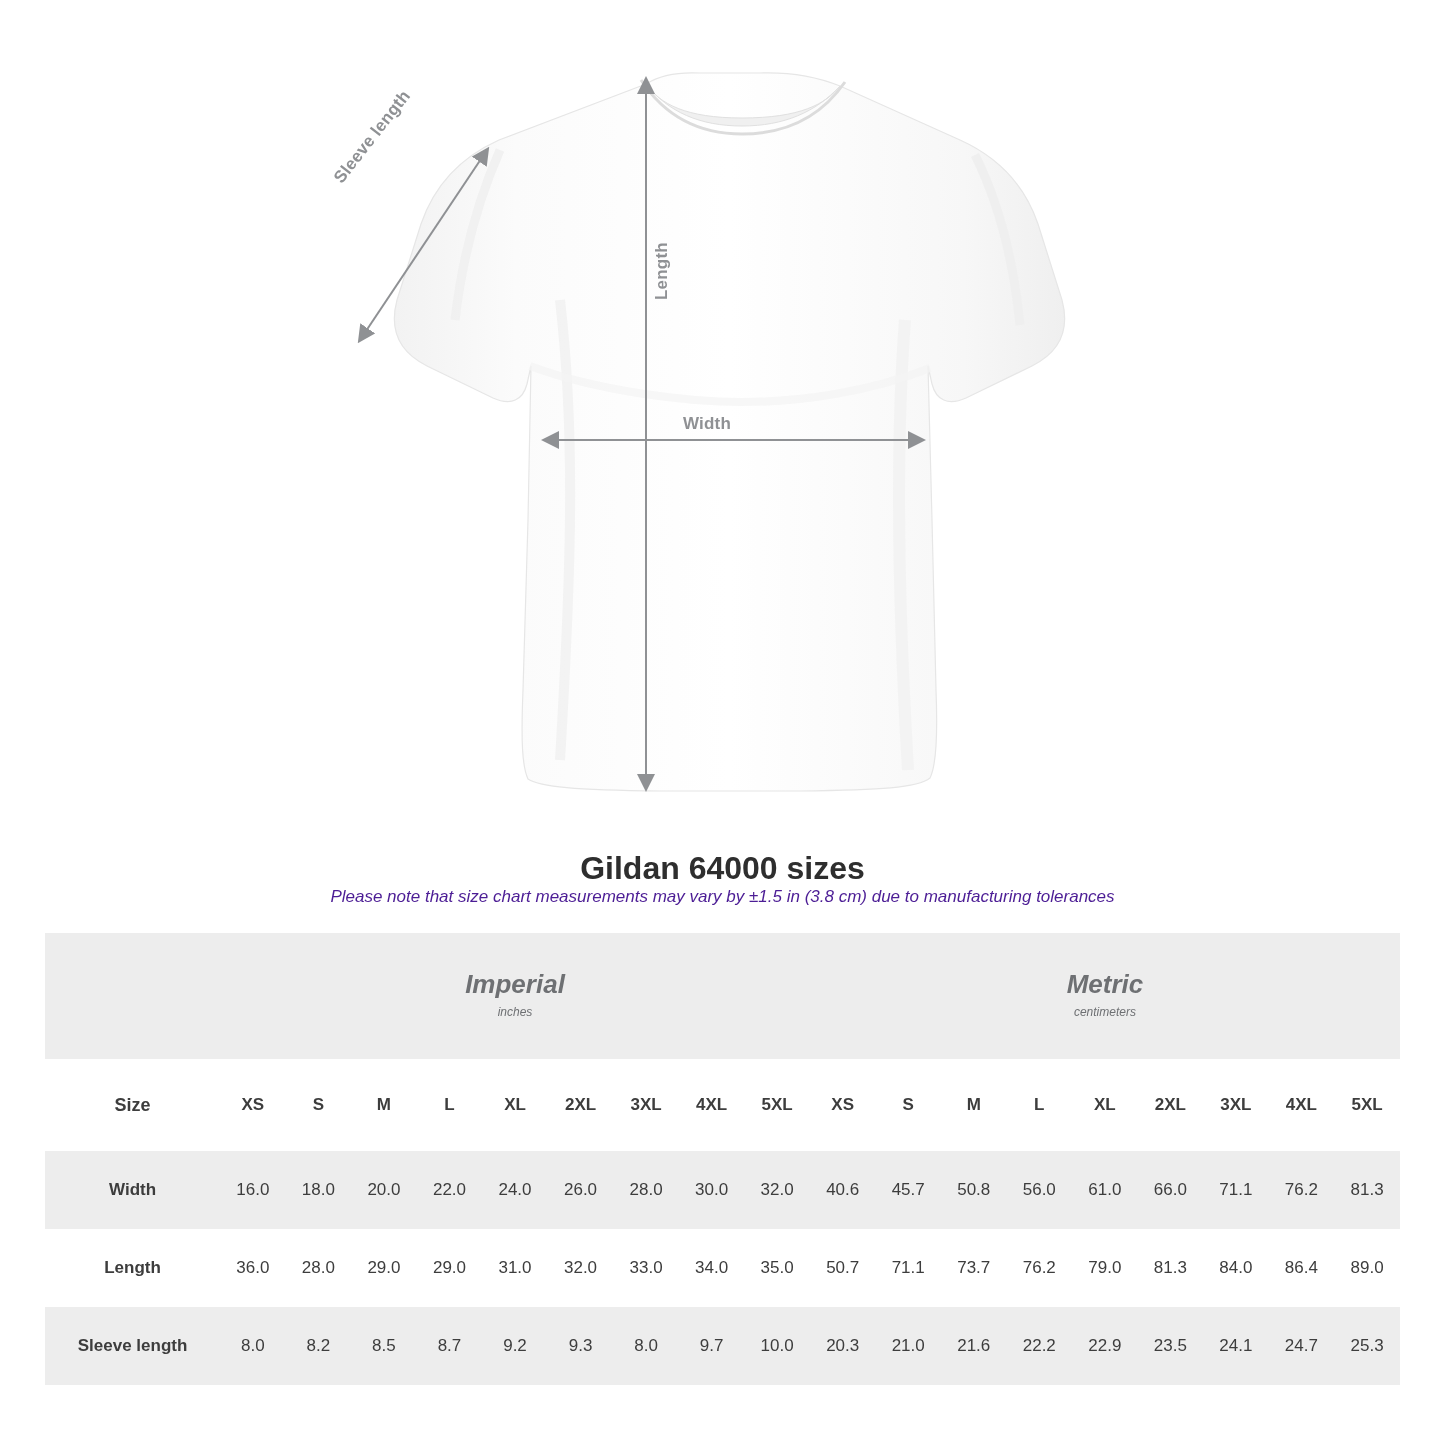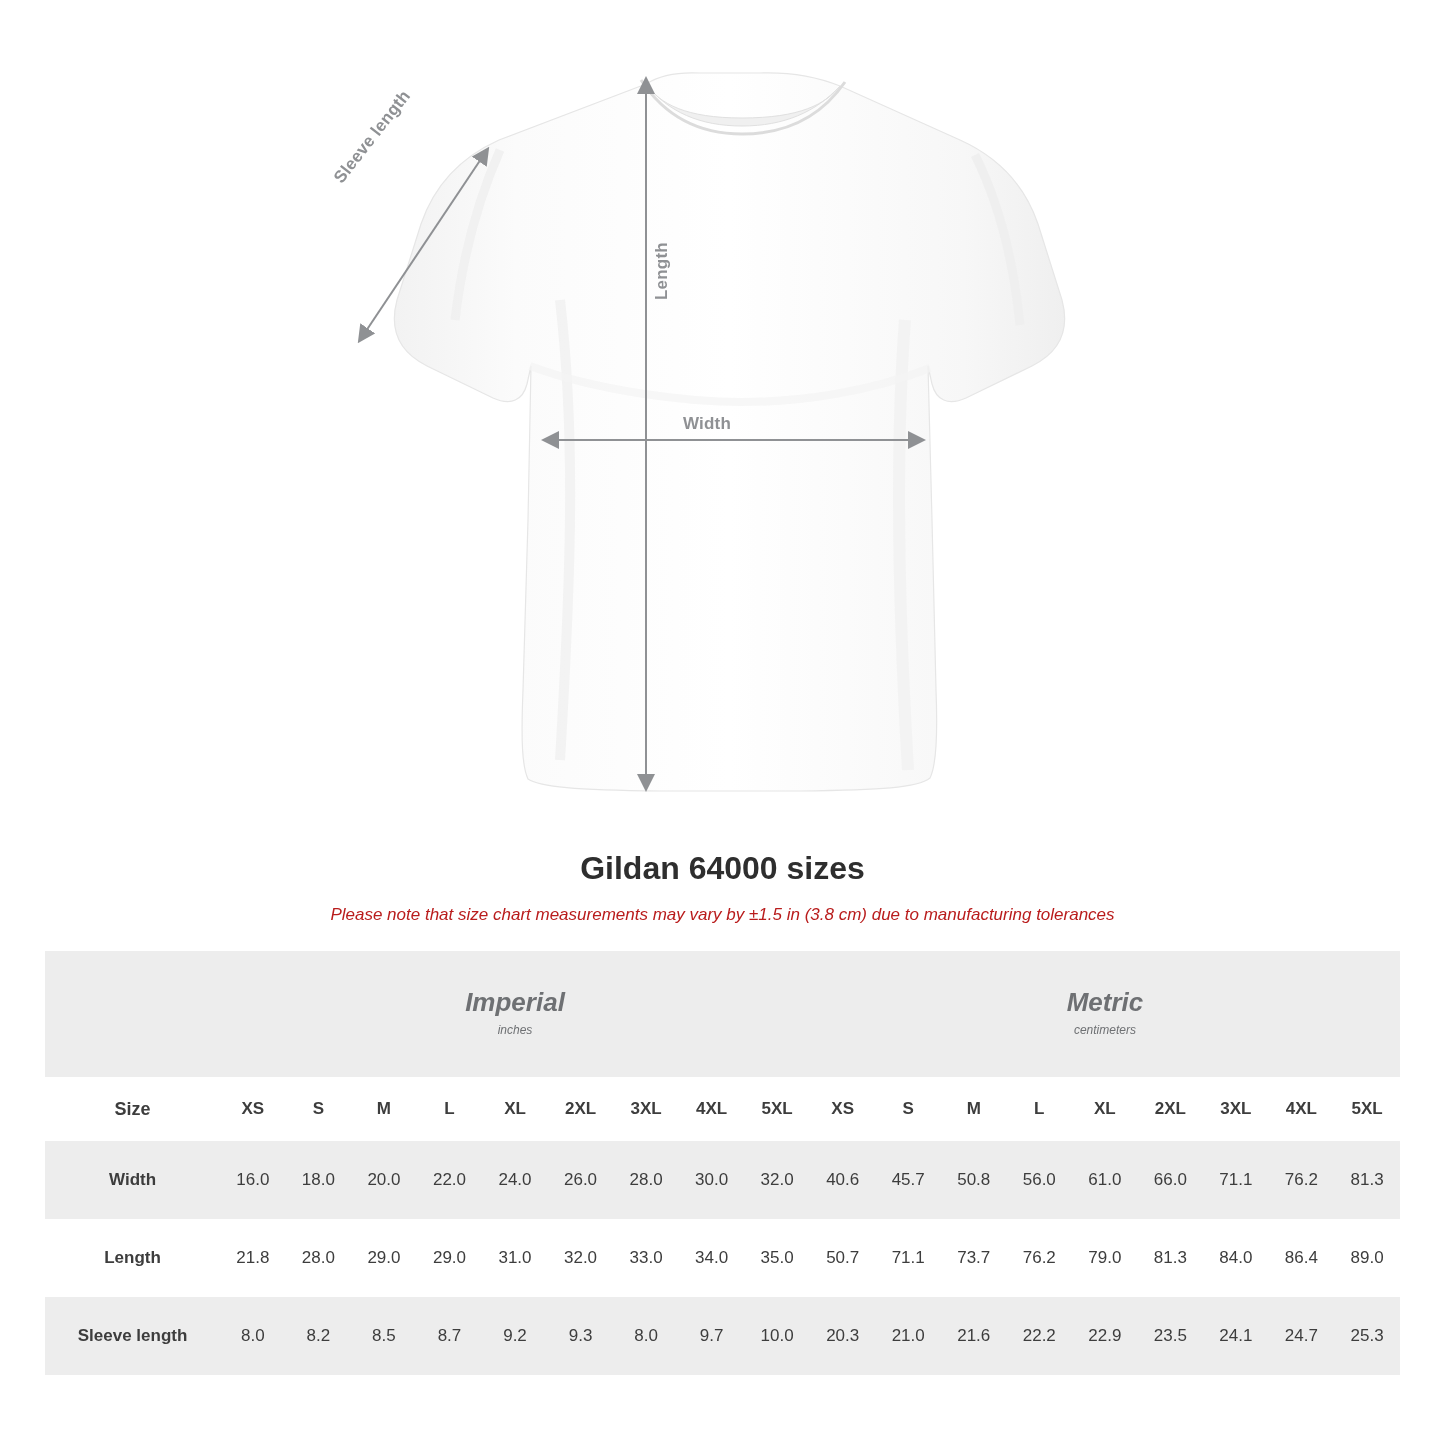--- a/index.html
+++ b/index.html
@@ -64,22 +64,21 @@
   }
   .chart-title {
     font-size: 32px;
     font-weight: bold;
     color: #2e2e2e;
     margin: 0;
   }
   .chart-note {
     font-size: 17px;
     font-style: italic;
-    color: #b91c1c;
-    margin-top: 18px;
+    color: #4c1d95;
   }
 
   
   .table-wrap {
     margin: 26px 45px 0 45px;
   }
   table.size-table {
     border-collapse: collapse;
     width: 1355px;
     table-layout: fixed;
@@ -103,21 +102,21 @@
     color: #6e7073;
     line-height: 1.25;
   }
   .unit-sub {
     font-size: 12px;
     font-style: italic;
     color: #6e7073;
     line-height: 1.9;
   }
   .head-row td {
-    height: 64px;
+    height: 92px;
     background: #ffffff;
     font-weight: bold;
     font-size: 18px;
     color: #3d3d3d;
   }
   .head-row td.rowlabel {
     font-weight: bold;
     font-size: 18px;
   }
   .data-row td {
@@ -295,21 +294,21 @@
           <td class="cell-val">56.0</td>
           <td class="cell-val">61.0</td>
           <td class="cell-val">66.0</td>
           <td class="cell-val">71.1</td>
           <td class="cell-val">76.2</td>
           <td class="cell-val">81.3</td>
         </tr>
 
         <tr class="data-row plain">
           <td class="rowlabel">Length</td>
-          <td class="cell-val">21.8</td>
+          <td class="cell-val">36.0</td>
           <td class="cell-val">28.0</td>
           <td class="cell-val">29.0</td>
           <td class="cell-val">29.0</td>
           <td class="cell-val">31.0</td>
           <td class="cell-val">32.0</td>
           <td class="cell-val">33.0</td>
           <td class="cell-val">34.0</td>
           <td class="cell-val">35.0</td>
           <td class="cell-val">50.7</td>
           <td class="cell-val">71.1</td>

